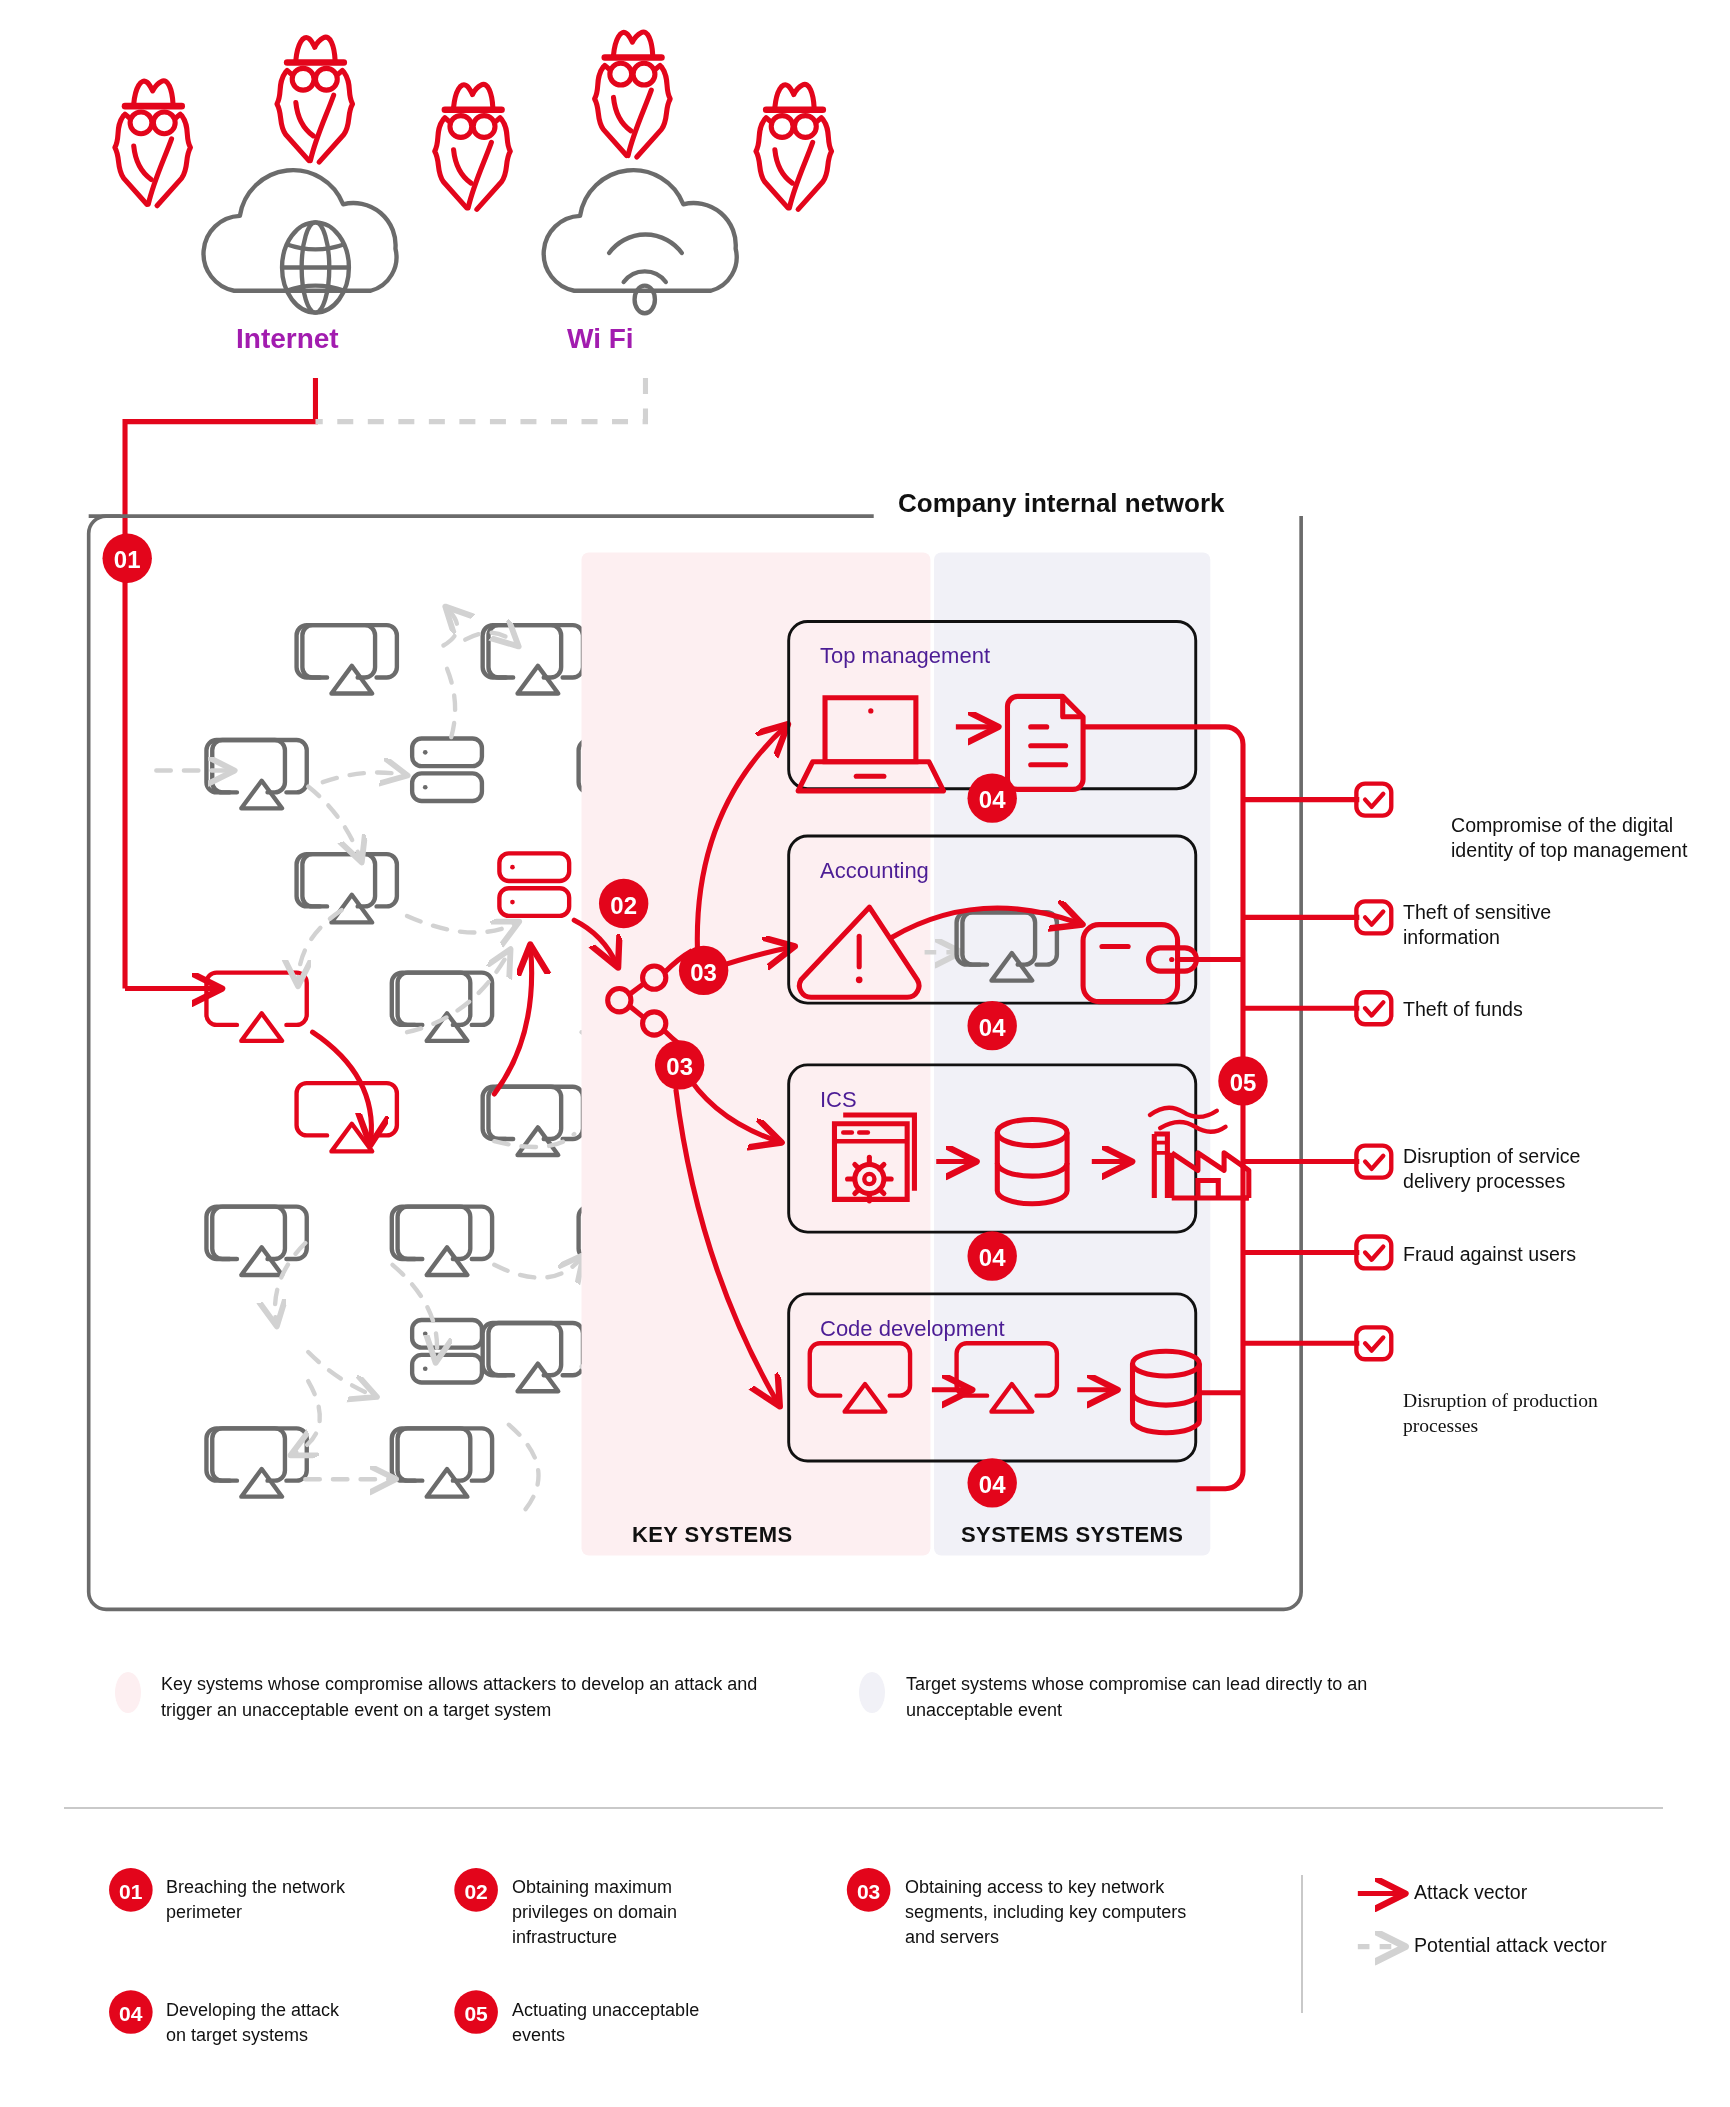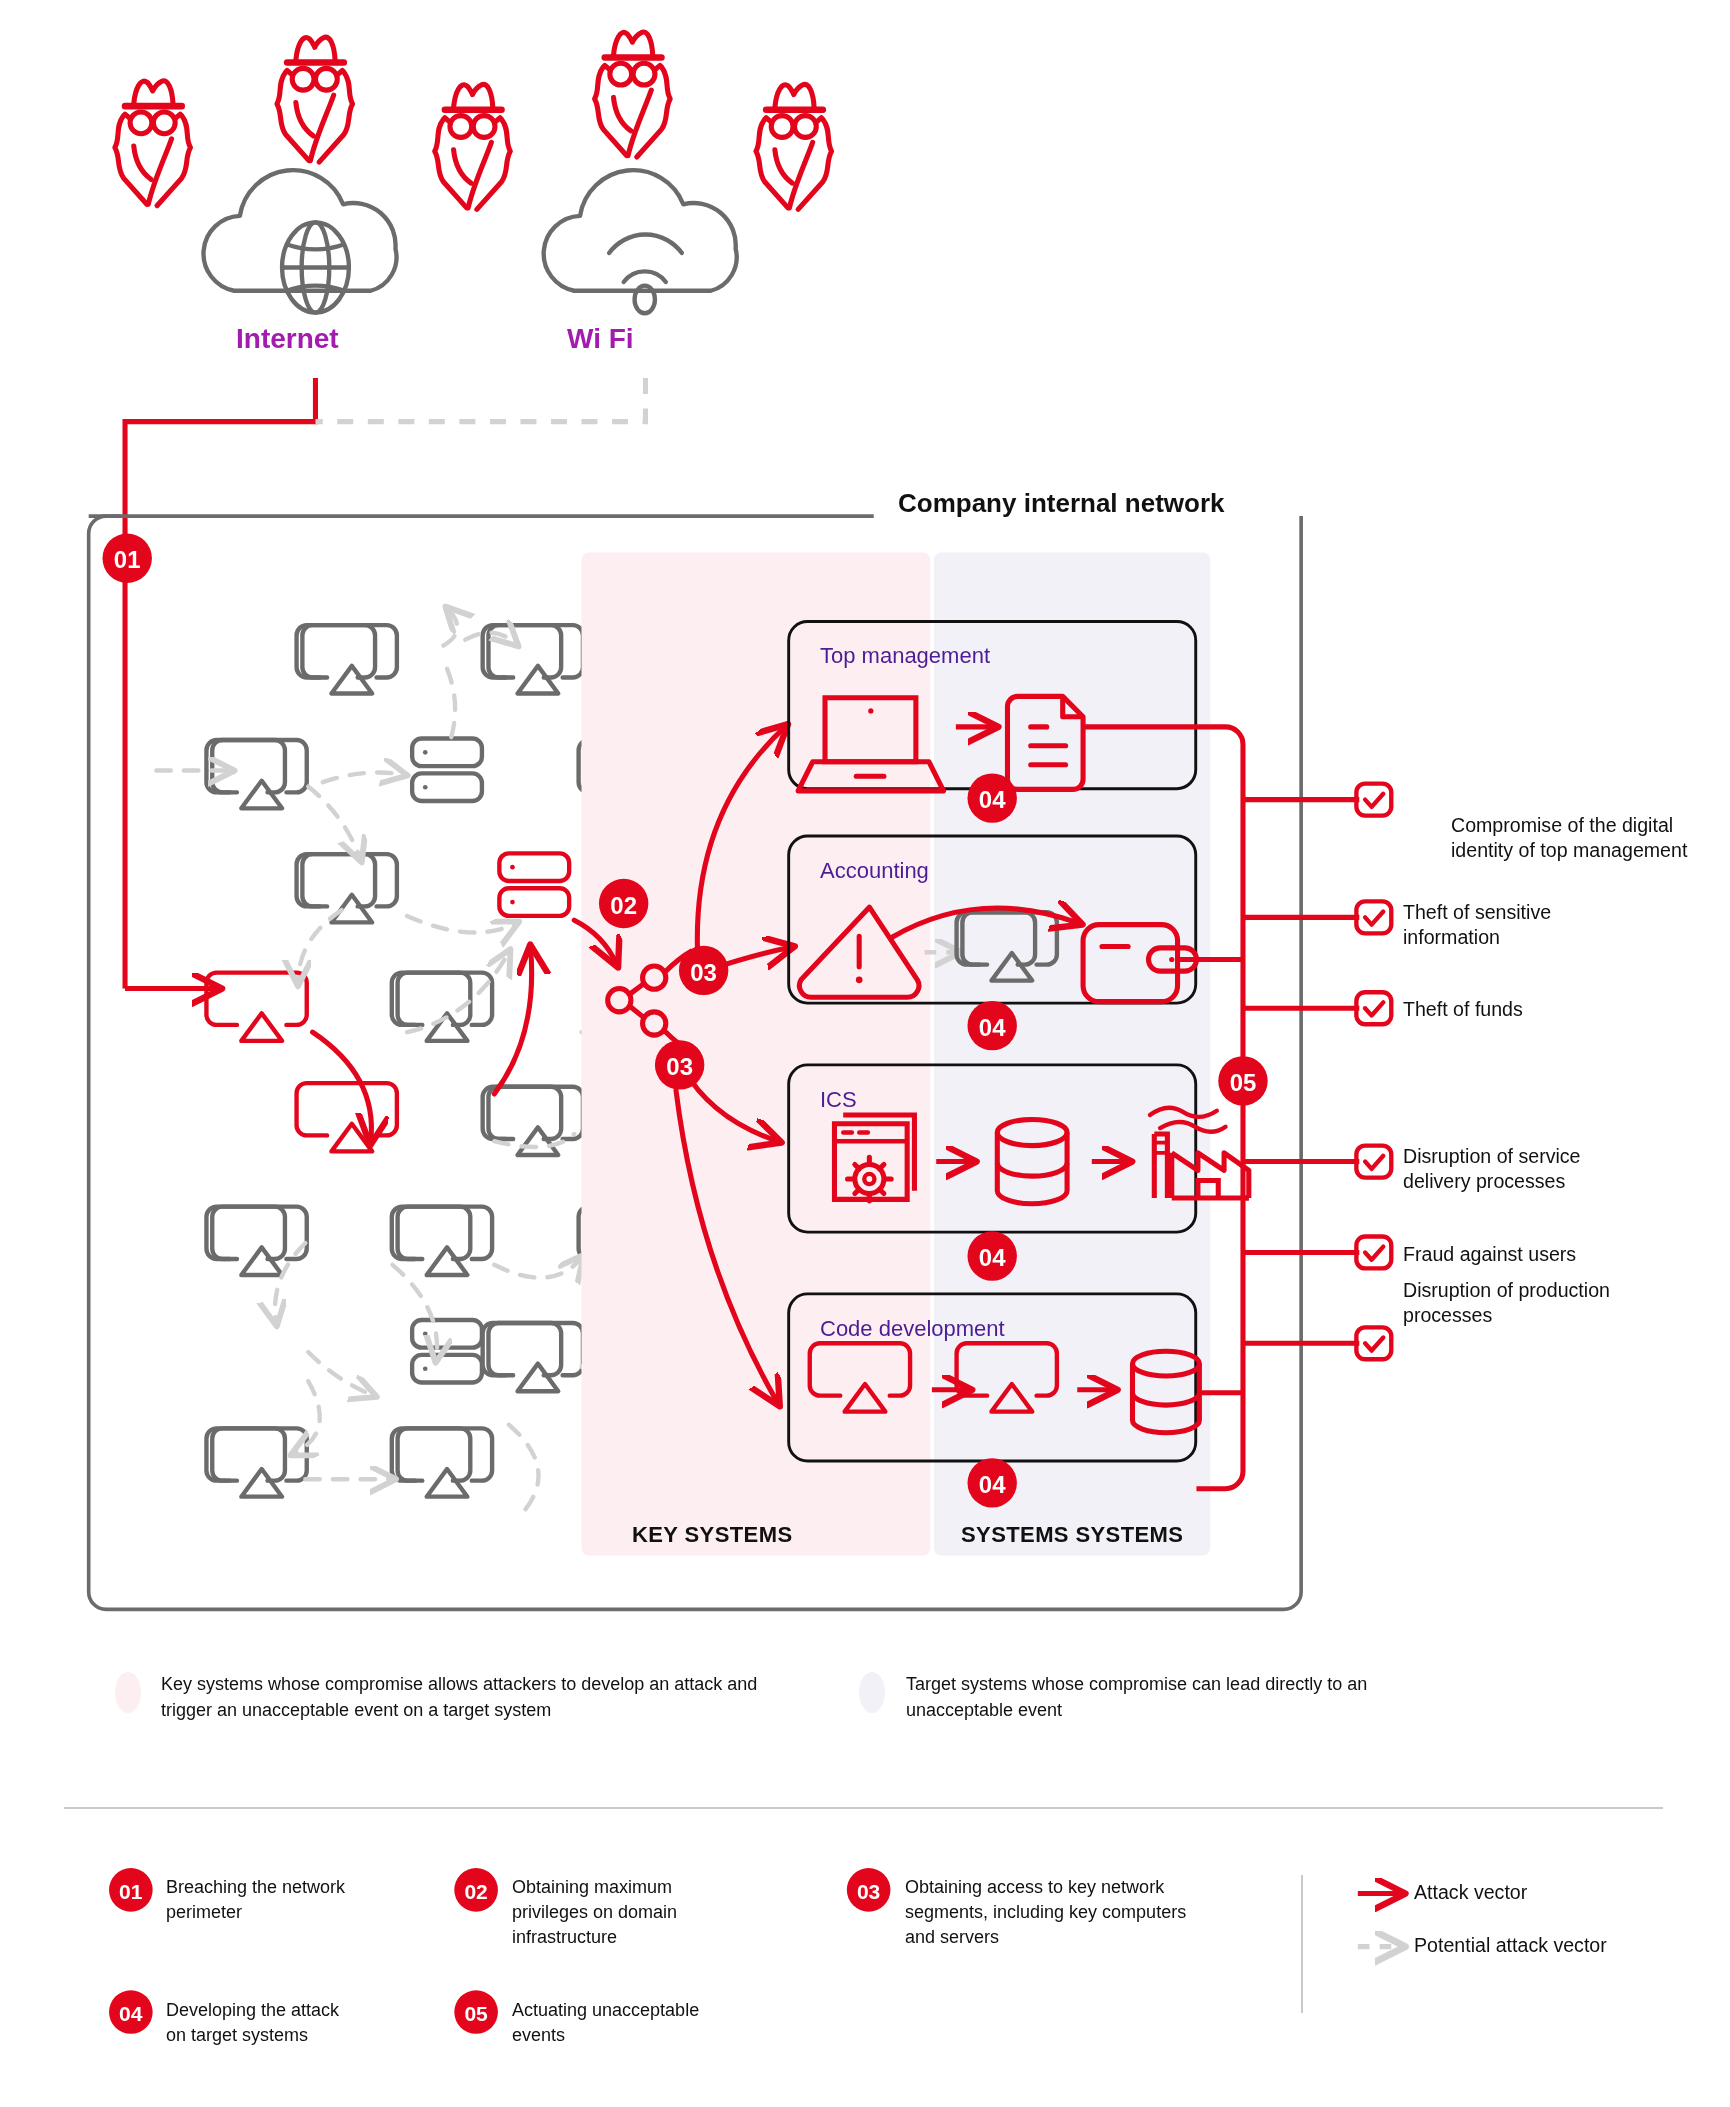--- a/index.html
+++ b/index.html
@@ -422,21 +422,21 @@
   <div class="box-title" style="left:820px; top:1316px;">Code development</div>
 
   <div class="zone-label" style="left:632px; top:1522px;">KEY SYSTEMS</div>
   <div class="zone-label" style="left:961px; top:1522px;">SYSTEMS SYSTEMS</div>
 
   <div class="outcome-label" style="left:1403px; top:813px;margin-left:48px;">Compromise of the digital identity of top management</div>
   <div class="outcome-label" style="left:1403px; top:900px;">Theft of sensitive information</div>
   <div class="outcome-label" style="left:1403px; top:997px;">Theft of funds</div>
   <div class="outcome-label" style="left:1403px; top:1144px;">Disruption of service delivery processes</div>
   <div class="outcome-label" style="left:1403px; top:1242px;">Fraud against users</div>
-  <div class="outcome-label" style="left:1403px; top:1278px;">Disruption of production processes</div>
+  <div class="outcome-label" style="left:1403px; top:1388px;font-family:Liberation Serif, serif;">Disruption of production processes</div>
 
   <div class="swatch" style="left:115px; top:1672px; width:26px; height:41px; background:#fdeff1;"></div>
   <div class="swatch-text" style="left:161px; top:1672px; width:640px;">Key systems whose compromise allows attackers to develop an attack and trigger an unacceptable event on a target system</div>
   <div class="swatch" style="left:859px; top:1672px; width:26px; height:41px; background:#f1f1f7;"></div>
   <div class="swatch-text" style="left:906px; top:1672px; width:465px;">Target systems whose compromise can lead directly to an unacceptable event</div>
 
   <div class="divider" style="left:64px; top:1807px; width:1599px; height:2.2px;"></div>
   <div class="divider" style="left:1301px; top:1875px; width:2.2px; height:138px;"></div>
 
   <div class="step-text" style="left:166px; top:1875px;">Breaching the network perimeter</div>

